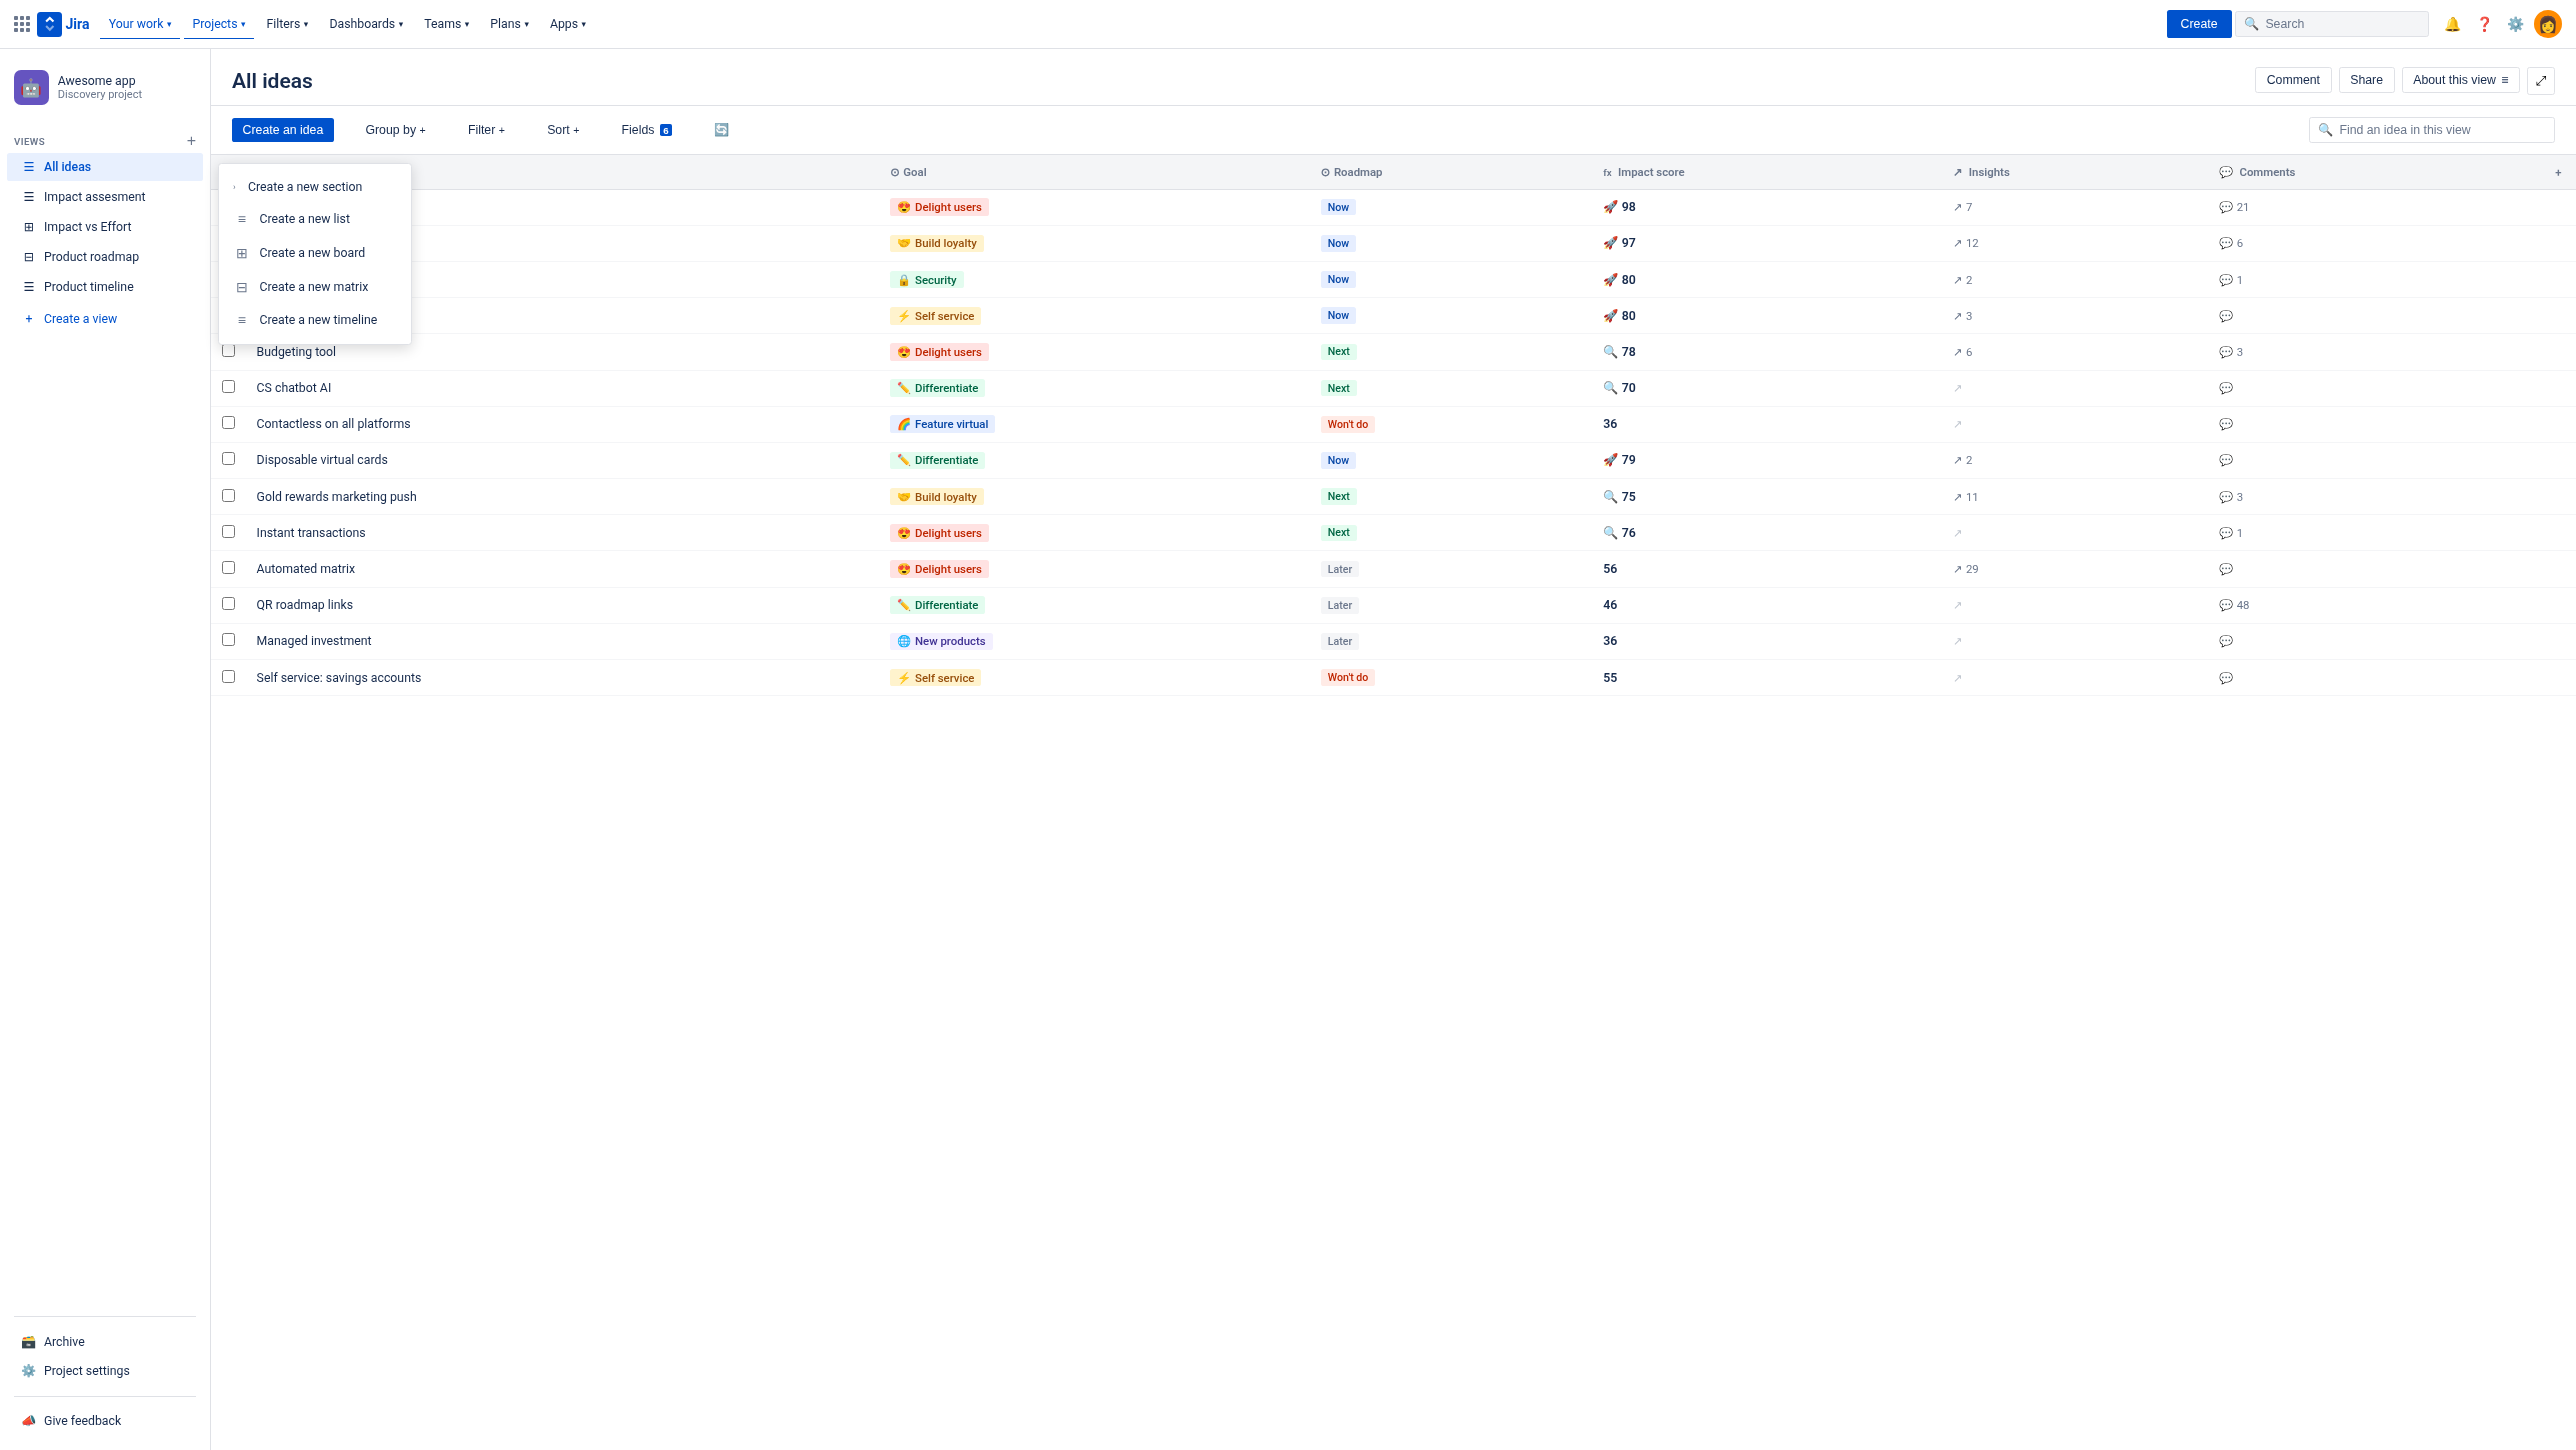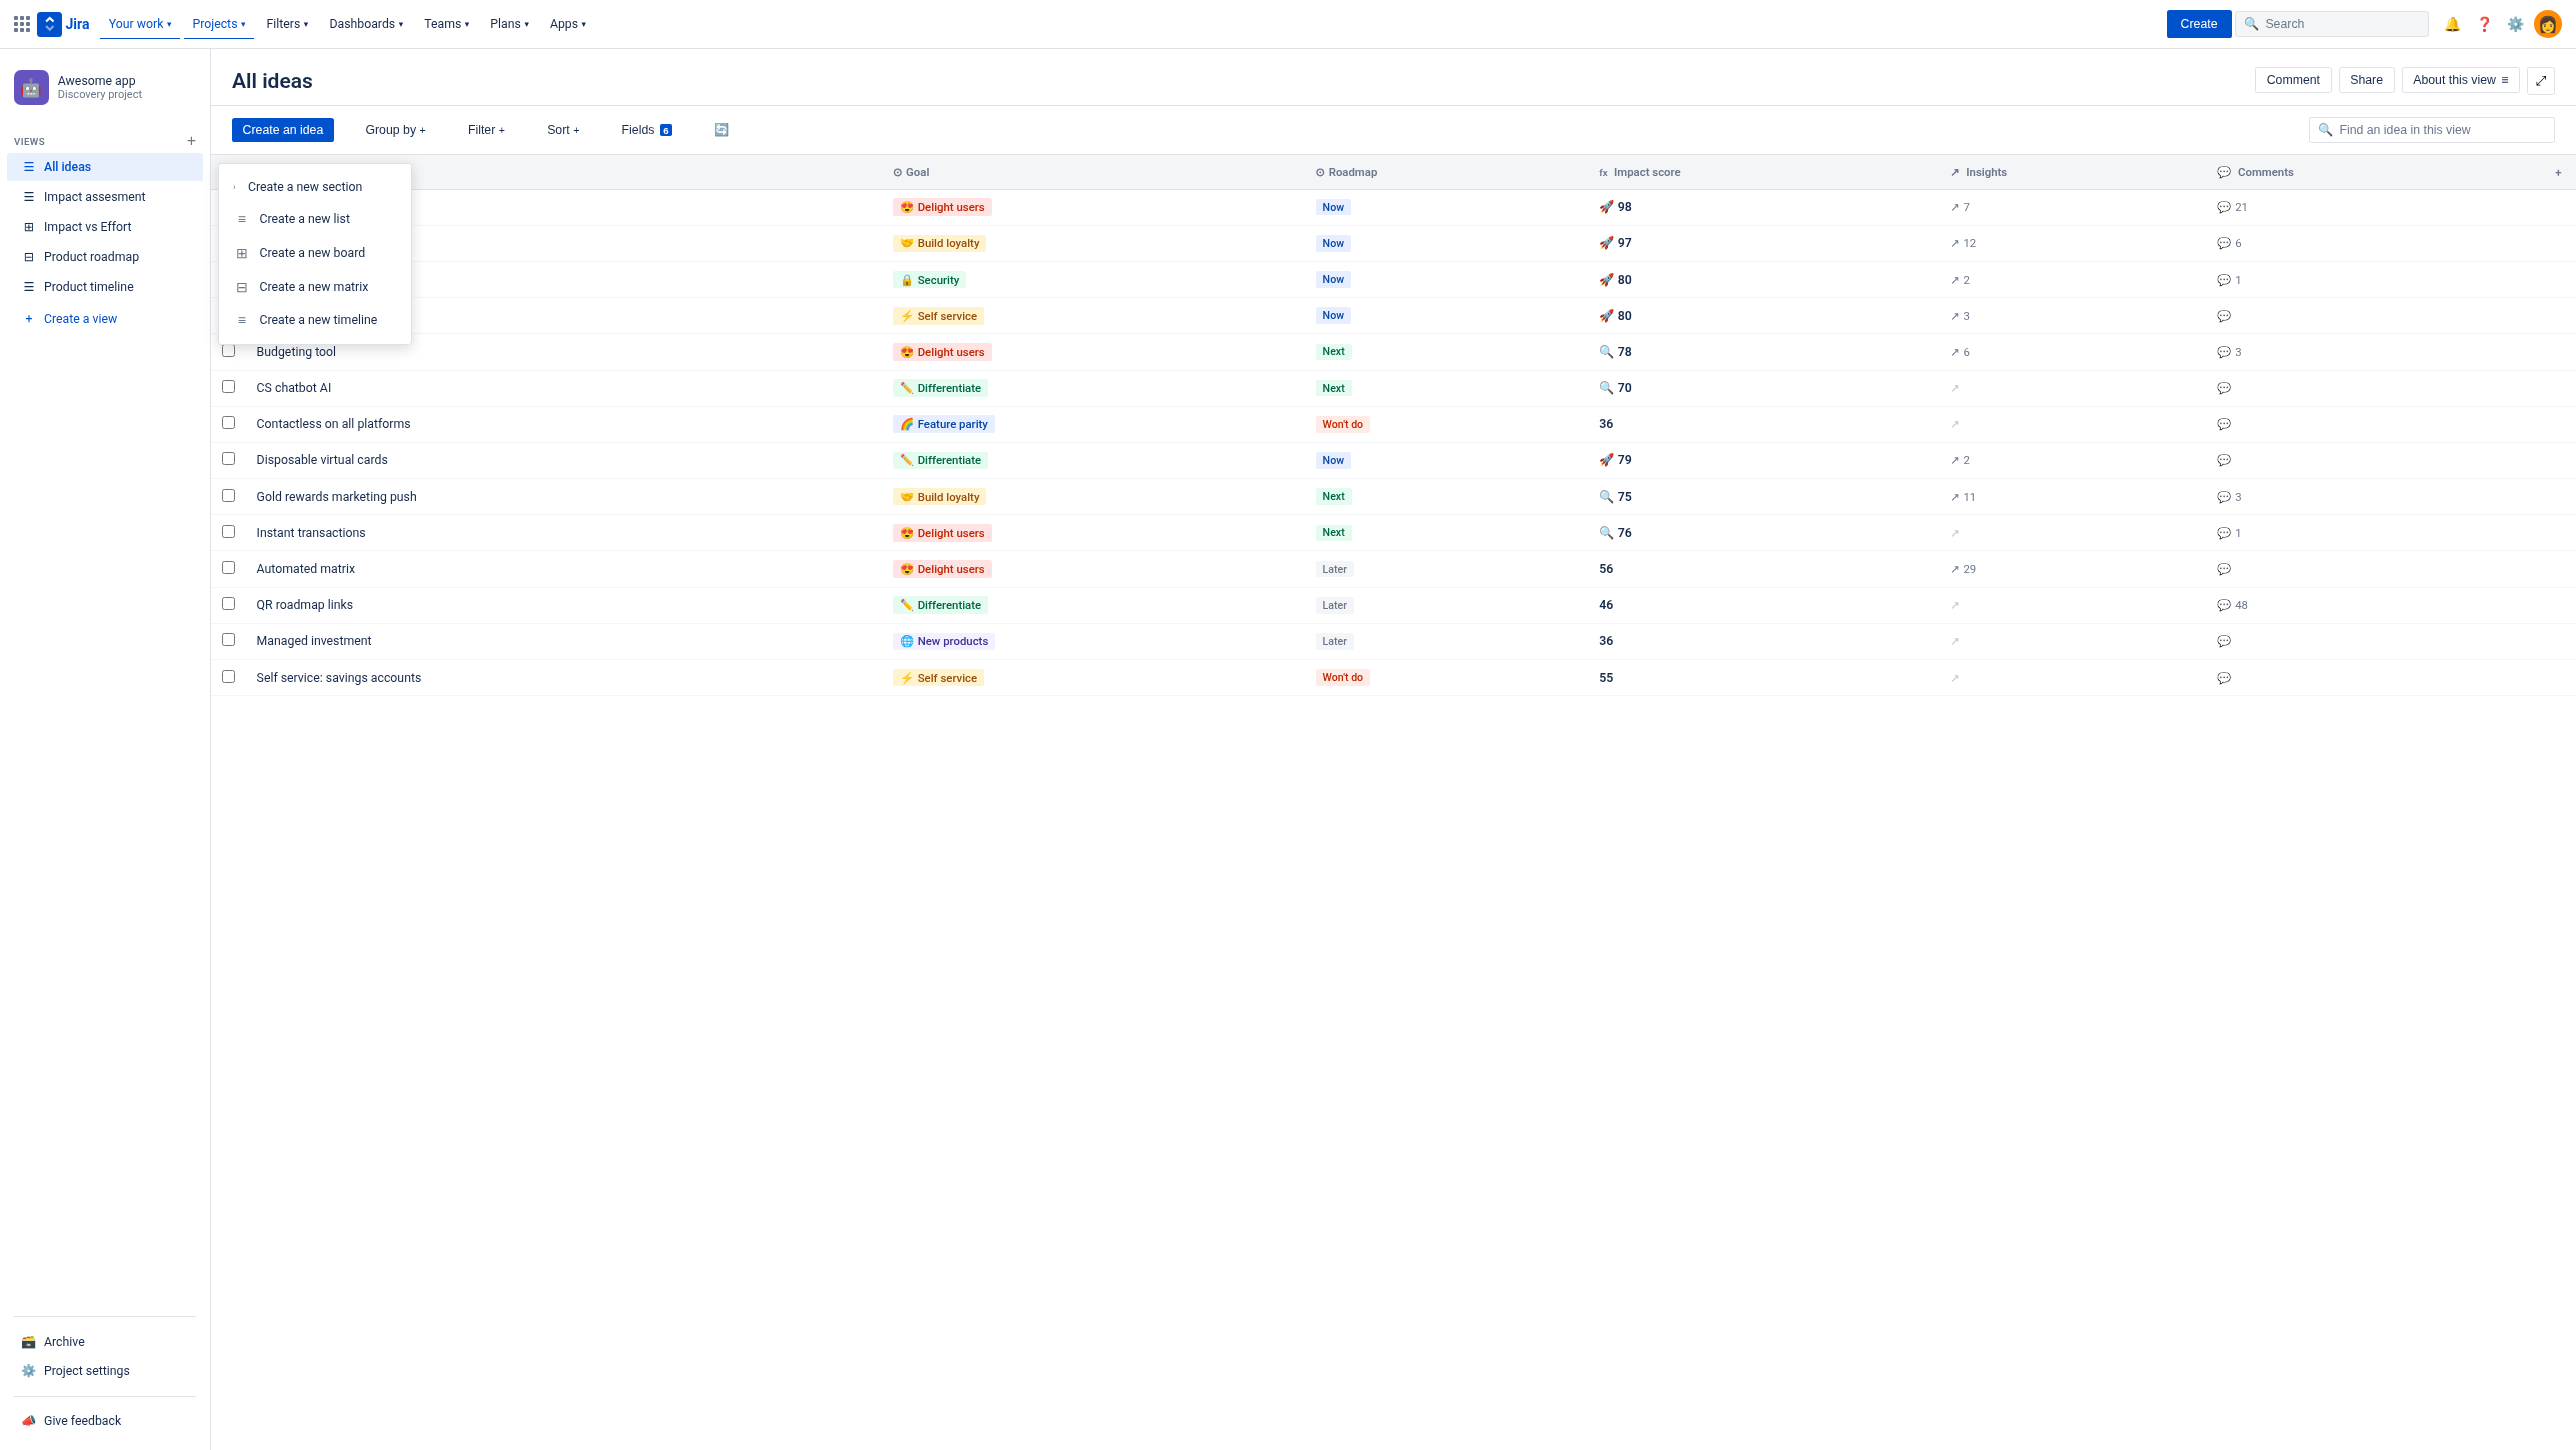--- a/index.html
+++ b/index.html
@@ -444,21 +444,21 @@
                 </span>
     </td>
     <td class="add-col"></td>
   </tr>
             <tr>
     <td class="checkbox-col"><input type="checkbox" style=""></td>
     <td class="idea-name">Contactless on all platforms</td>
     <td>
       <span class="goal-badge goal-featureparity">
         <span>🌈</span>
-        <span>Feature parity</span>
+        <span>Feature virtual</span>
       </span>
     </td>
     <td>
       <span class="roadmap-badge roadmap-wontdo">Won't do</span>
     </td>
     <td>
       <span class="impact-score">36</span>
     </td>
     <td>
       <span class="insights-val">

